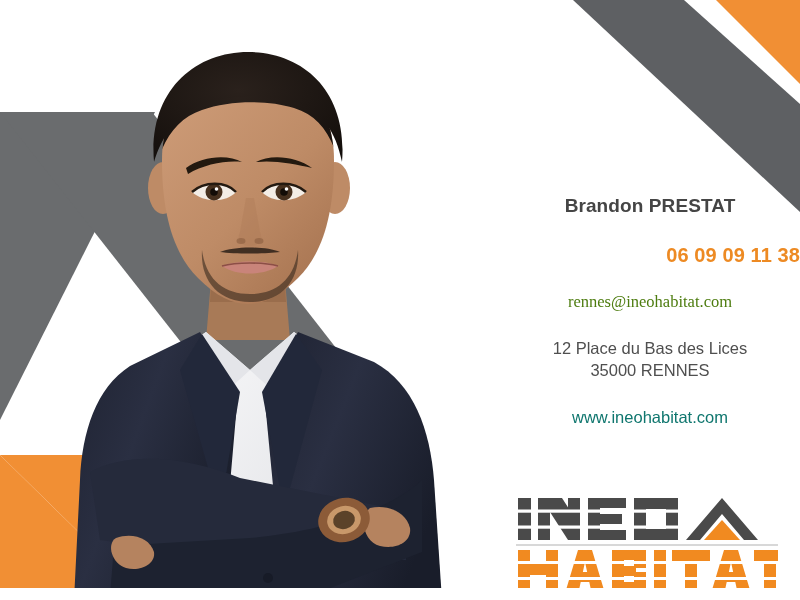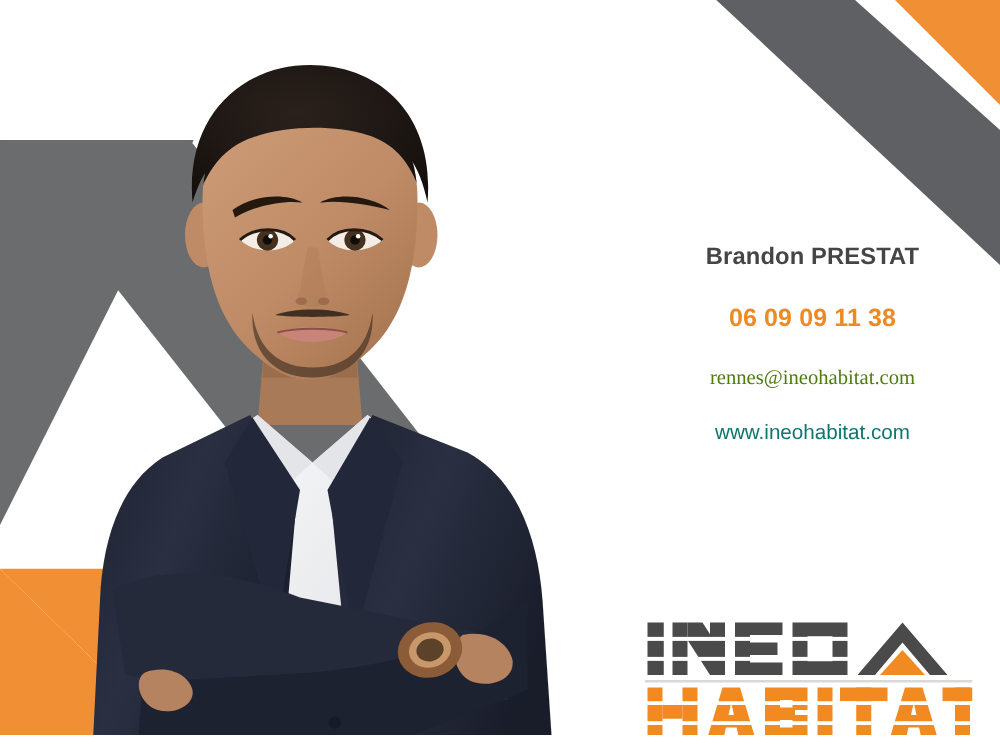--- a/index.html
+++ b/index.html
@@ -37,20 +37,21 @@
   #contact .name {
     font-size:19px; font-weight:bold;
     color:#454545; letter-spacing:.1px;
     line-height:1.1;
   }
   #contact .phone {
     margin-top:27px;
     font-size:20px; font-weight:bold;
     color:#ED8A23; letter-spacing:.1px;
     line-height:1.1;
+    text-align:right;
   }
   #contact .email {
     margin-top:27px;
     font-size:16.5px; font-weight:normal;
     color:#4d7c0f; line-height:1.1;font-family:Liberation Serif, serif;
   }
   #contact .address {
     margin-top:26px;
     font-size:16.5px; font-weight:normal;
     color:#4f4f4f; line-height:1.35;
@@ -177,20 +178,24 @@
     <ellipse cx="274" cy="480" rx="26" ry="22" fill="#8C5B38" transform="rotate(-14 274 480)"></ellipse>
     <ellipse cx="274" cy="480" rx="17" ry="14" fill="#C8986A" transform="rotate(-14 274 480)"></ellipse>
     <ellipse cx="274" cy="480" rx="11" ry="9" fill="#5B4229" transform="rotate(-14 274 480)"></ellipse>
     <circle cx="198" cy="538" r="5" fill="#171B27"></circle>
   </svg>
 
   <div id="contact">
     <div class="name">Brandon PRESTAT</div>
     <div class="phone">06 09 09 11 38</div>
     <div class="email">rennes@ineohabitat.com</div>
+    <div class="address">
+      <div>12 Place du Bas des Lices</div>
+      <div>35000 RENNES</div>
+    </div>
     <div class="website">www.ineohabitat.com</div>
   </div>
 
   <svg id="logo" viewBox="0 0 262 100" width="262" height="100">
 
     <g fill="#4A4A4A">
 
       <rect x="2" y="6" width="13" height="42"></rect>
 
       <rect x="22" y="6" width="12" height="42"></rect>

